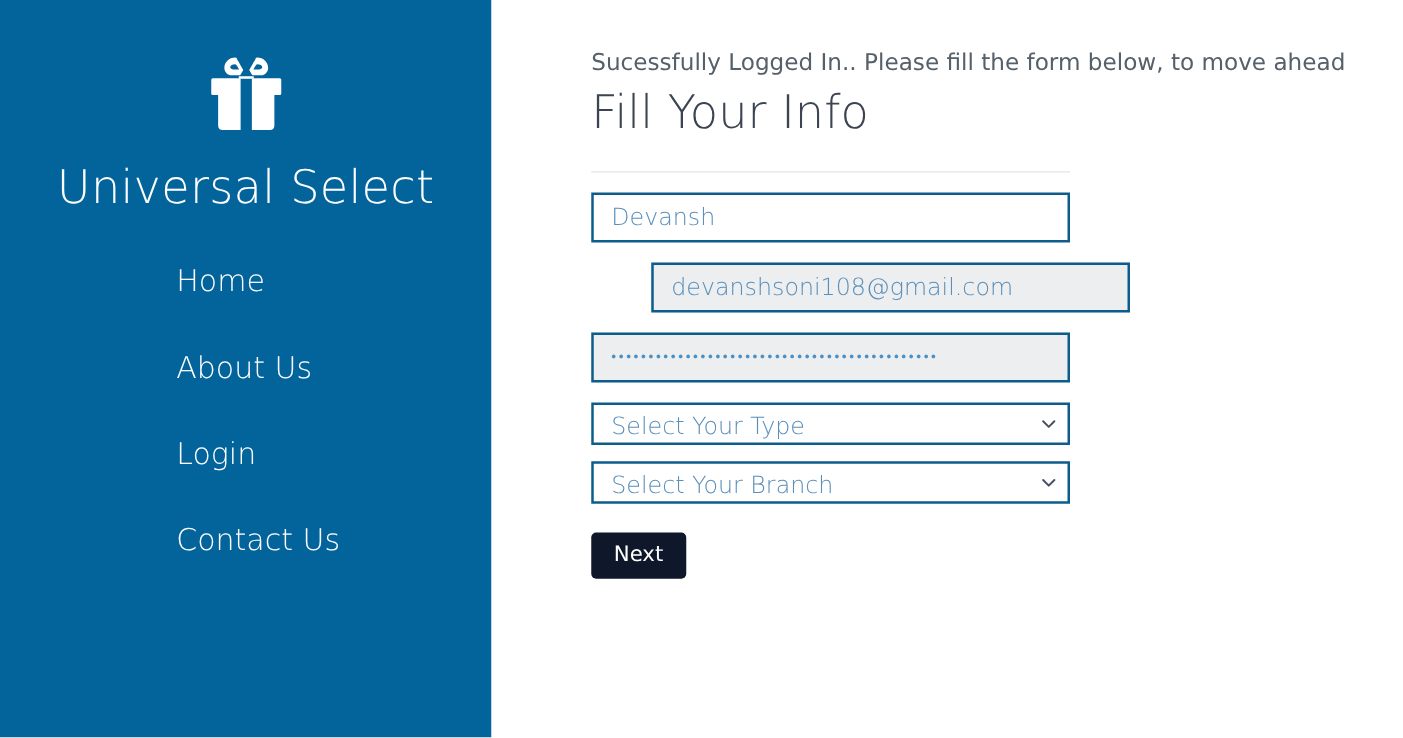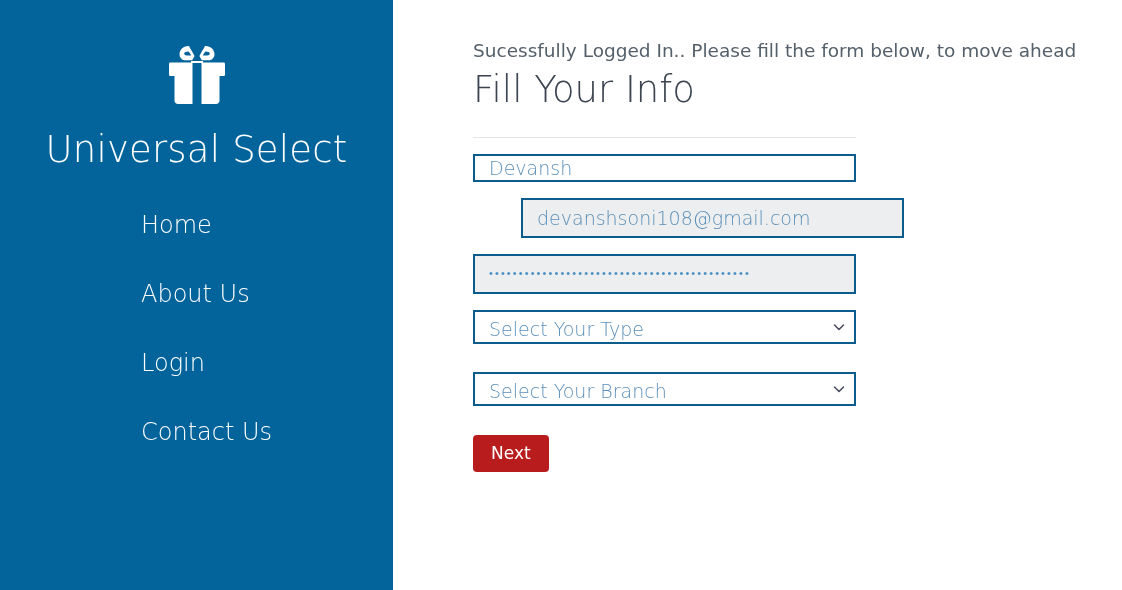--- a/index.html
+++ b/index.html
@@ -106,21 +106,21 @@
     background: #ffffff;
     color: #5b8fb9;
     font-size: 19px;
     font-weight: 300;
     font-family: "DejaVu Sans", sans-serif;
     padding: 0 14px;
     margin-bottom: 16px;
     outline: none;
   }
   .field.text-field {
-    height: 28px;
+    height: 40px;
     line-height: 36px;
   }
   .field.readonly-field {
     background: #eceeef;
     height: 40px;
     line-height: 36px;
     margin-left: 48px;
   }
   .field.password-field {
     background: #eceeef;
@@ -137,21 +137,21 @@
     letter-spacing: 2.1px;
     line-height: 36px;
     overflow: hidden;
   }
   .select-field {
     box-sizing: border-box;
     width: 383px;
     height: 34px;
     border: 2px solid #0d5d8c;
     background: #ffffff;
-    margin-bottom: 28px;
+    margin-bottom: 13px;
     position: relative;
     overflow: hidden;
     cursor: pointer;
   }
   .select-label {
     position: absolute;
     left: 14px;
     top: 2px;
     font-size: 19px;
     font-weight: 300;
@@ -162,31 +162,31 @@
   }
   .select-arrow {
     position: absolute;
     right: 9px;
     top: 9px;
     width: 12px;
     height: 12px;
   }
   #next-button {
     display: inline-block;
-    background: #b91c1c;
+    background: #0f172a;
     color: #ffffff;
     border: none;
     border-radius: 4px;
     font-size: 17px;
     font-weight: 400;
     font-family: "DejaVu Sans", sans-serif;
     padding: 9px 18px;
     line-height: 1.15;
     cursor: pointer;
-    margin-top: 1px;
+    margin-top: 10px;
   }
 </style>
 </head>
 <body>
 
 <div id="sidebar">
 
   <div id="brand-block">
     <svg id="gift-icon" viewBox="0 0 72 66" fill="#ffffff" xmlns="http://www.w3.org/2000/svg">
 

